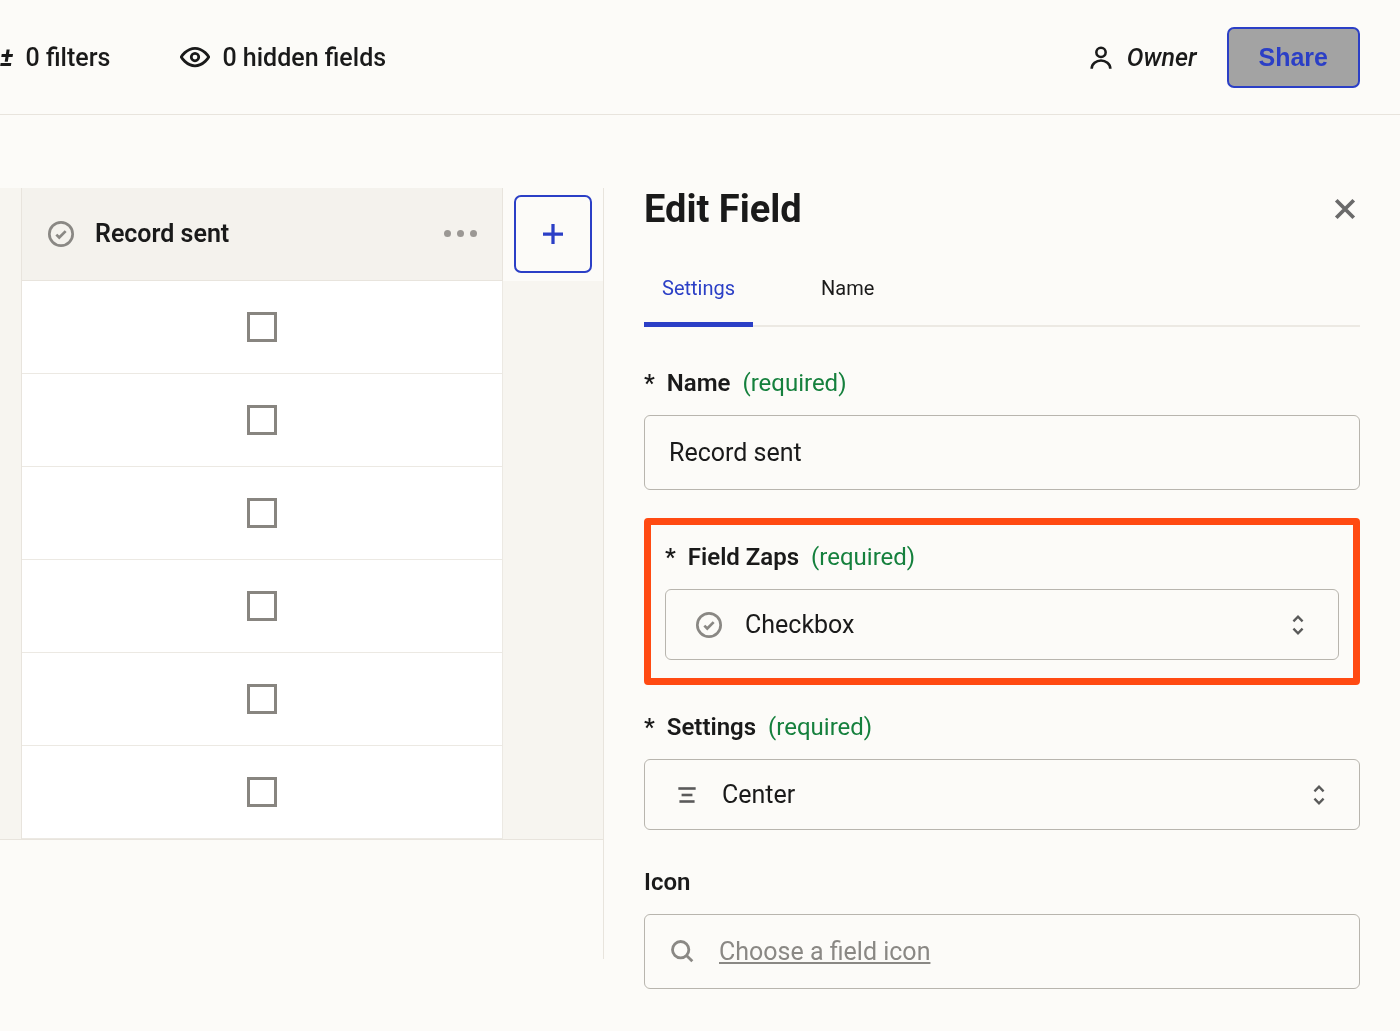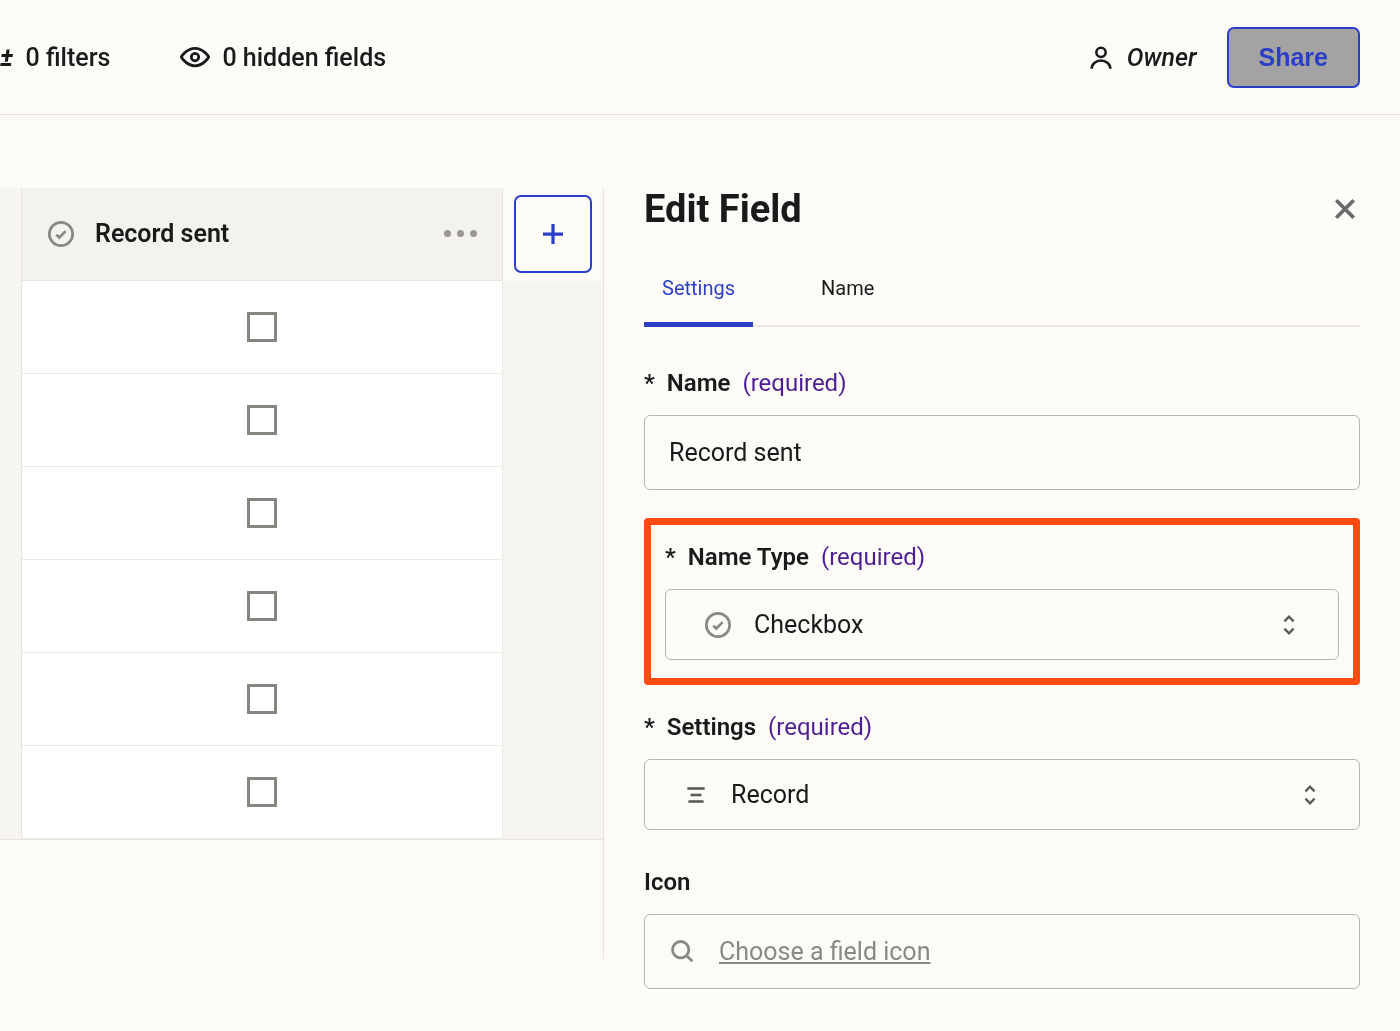--- a/index.html
+++ b/index.html
@@ -226,39 +226,39 @@
     display: flex;
     align-items: baseline;
     gap: 12px;
     margin-bottom: 18px;
   }
   .field-label .req-star {
     font-weight: 600;
   }
   .field-label .req-text {
     font-weight: 400;
-    color: #4c1d95;
+    color: #15803d;
   }
   .input {
     width: 100%;
     border: 1.5px solid #b8b5ae;
     border-radius: 6px;
     background: #fcfbf8;
     font-size: 25px;
     padding: 22px 24px;
     font-family: inherit;
     color: #1a1a1a;
   }
   .select-wrap {
     width: 100%;
     border: 1.5px solid #b8b5ae;
     border-radius: 6px;
     background: #fcfbf8;
     font-size: 25px;
-    padding: 20px 38px;
+    padding: 20px 29px;
     display: flex;
     align-items: center;
     gap: 22px;
     cursor: pointer;
     position: relative;
   }
   .select-wrap .caret {
     margin-left: auto;
     color: #5a5a5a;
   }
@@ -425,21 +425,21 @@
         <span class="req-star">*</span>
         <span>Name</span>
         <span class="req-text">(required)</span>
       </div>
       <input class="input" value="Record sent" style="">
     </div>
 
     <div class="highlight-box">
       <div class="field-label">
         <span class="req-star">*</span>
-        <span>Name Type</span>
+        <span>Field Zaps</span>
         <span class="req-text">(required)</span>
       </div>
       <div class="select-wrap">
         <span>
           <svg width="28" height="28" viewBox="0 0 24 24" fill="none" stroke="#8a8884" stroke-width="2.3">
             <circle cx="12" cy="12" r="10"></circle>
             <path d="M8 12.5l2.5 2.5L16 9.5"></path>
           </svg>
         </span>
         <span>Checkbox</span>
@@ -459,21 +459,21 @@
         <span class="req-text">(required)</span>
       </div>
       <div class="select-wrap">
         <span>
           <svg width="26" height="26" viewBox="0 0 24 24" stroke="#5a5a5a" stroke-width="2.4">
             <path d="M4 6h16"></path>
             <path d="M7 12h10"></path>
             <path d="M5 18h14"></path>
           </svg>
         </span>
-        <span>Record</span>
+        <span>Center</span>
         <span class="caret">
           <svg width="22" height="26" viewBox="0 0 24 28" fill="none" stroke="#5a5a5a" stroke-width="2.6">
             <path d="M7 10l5-5 5 5"></path>
             <path d="M7 18l5 5 5-5"></path>
           </svg>
         </span>
       </div>
     </div>
 
     <div class="field-block" style="margin-top:38px;">

